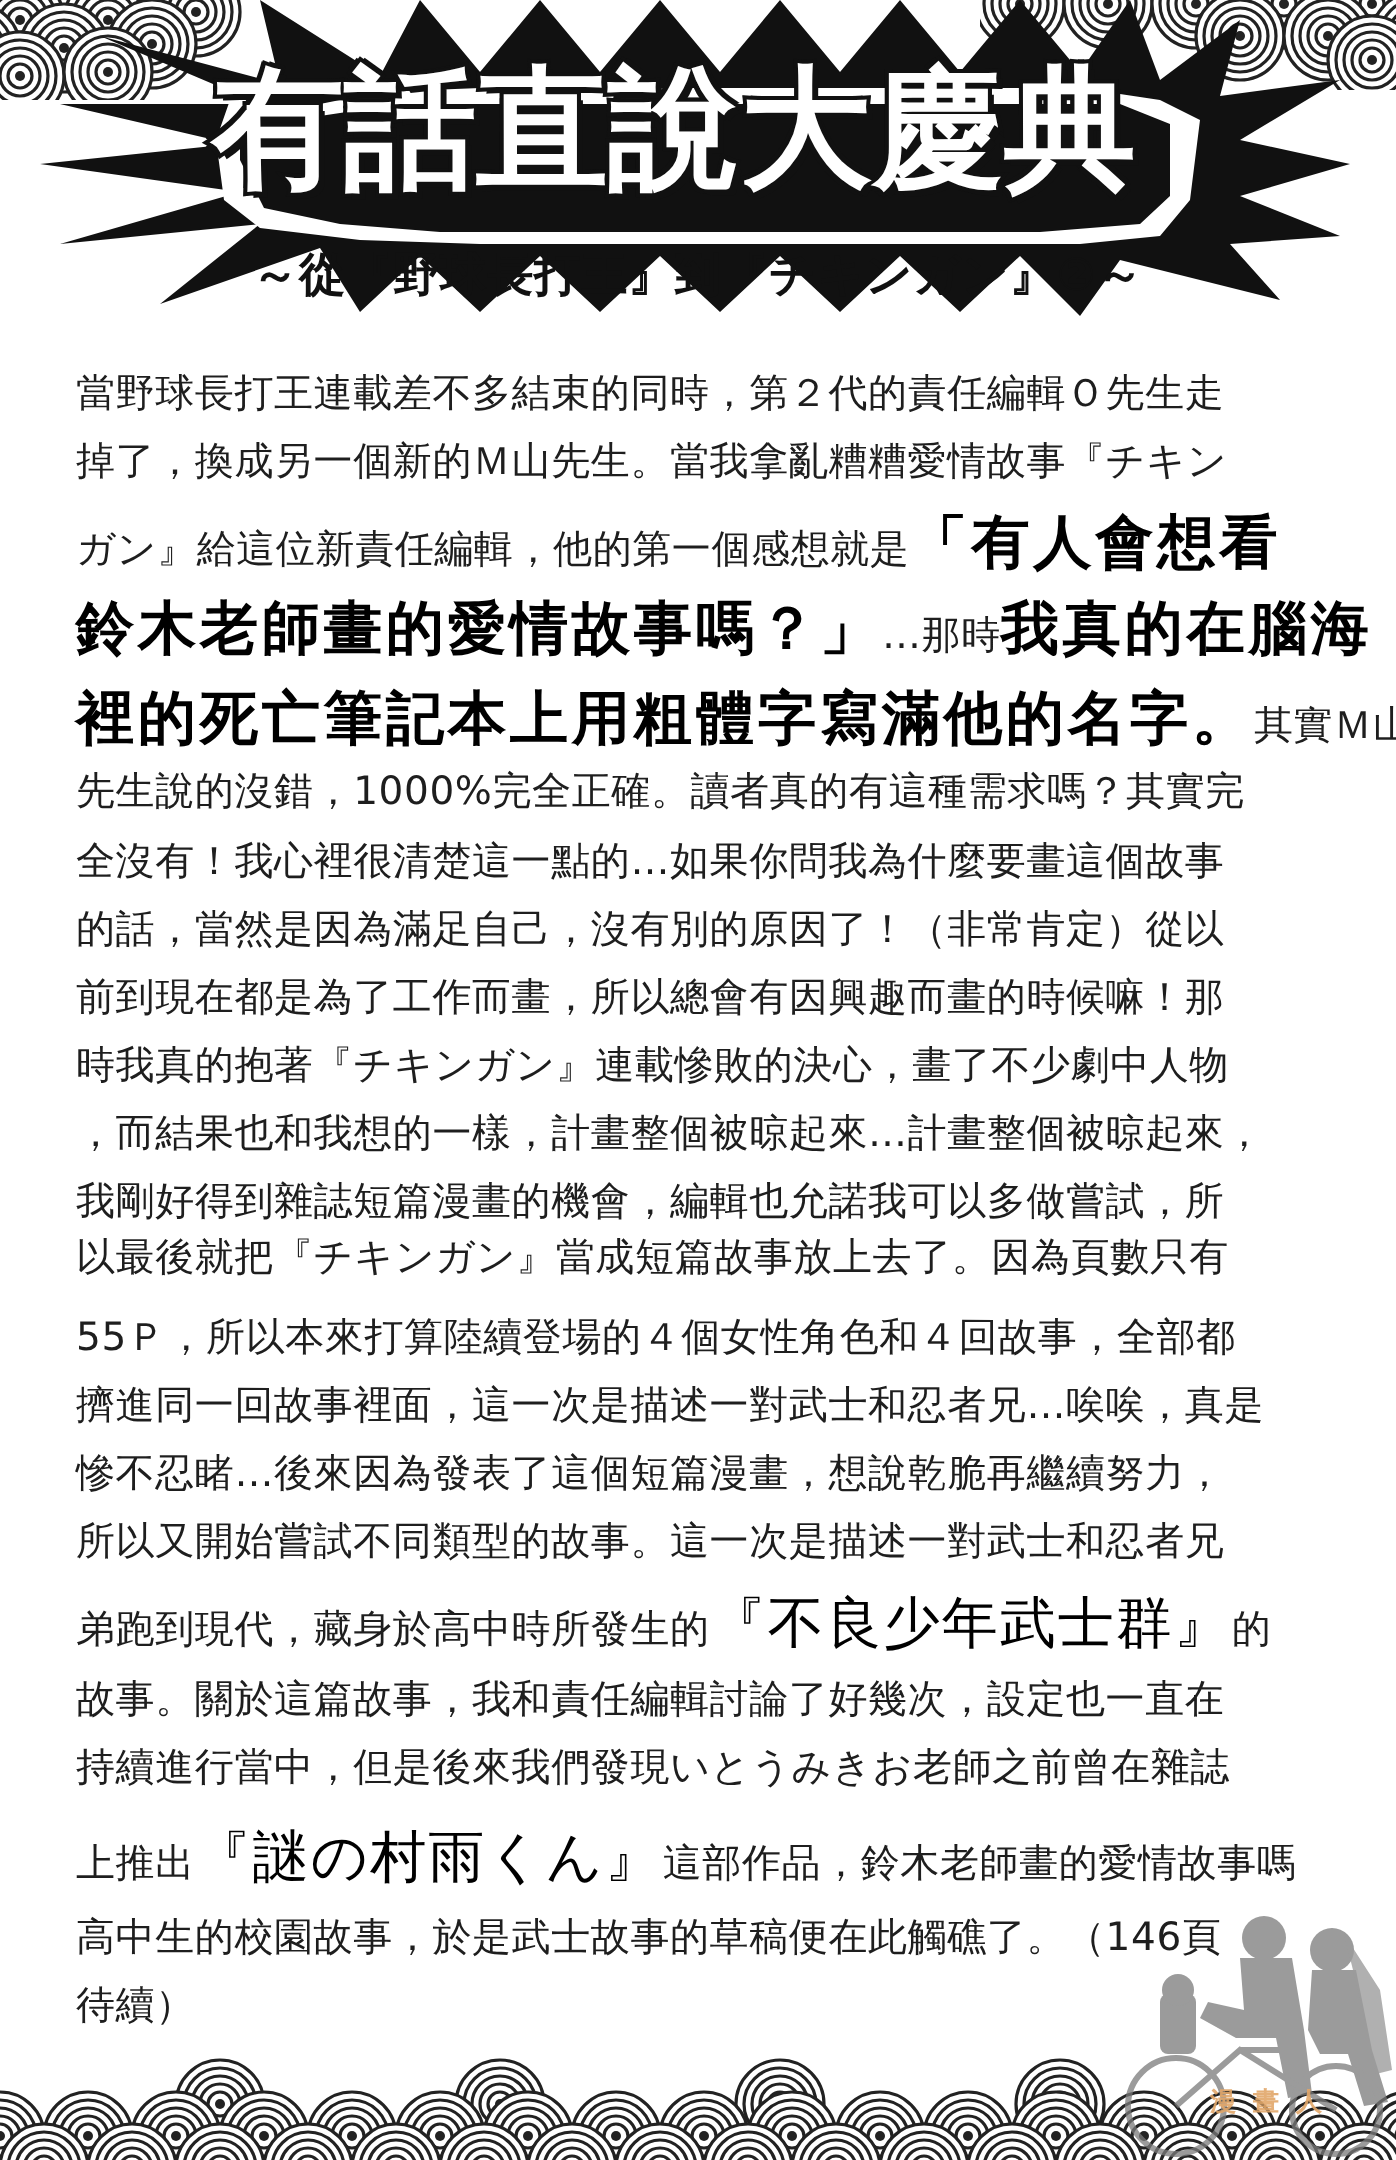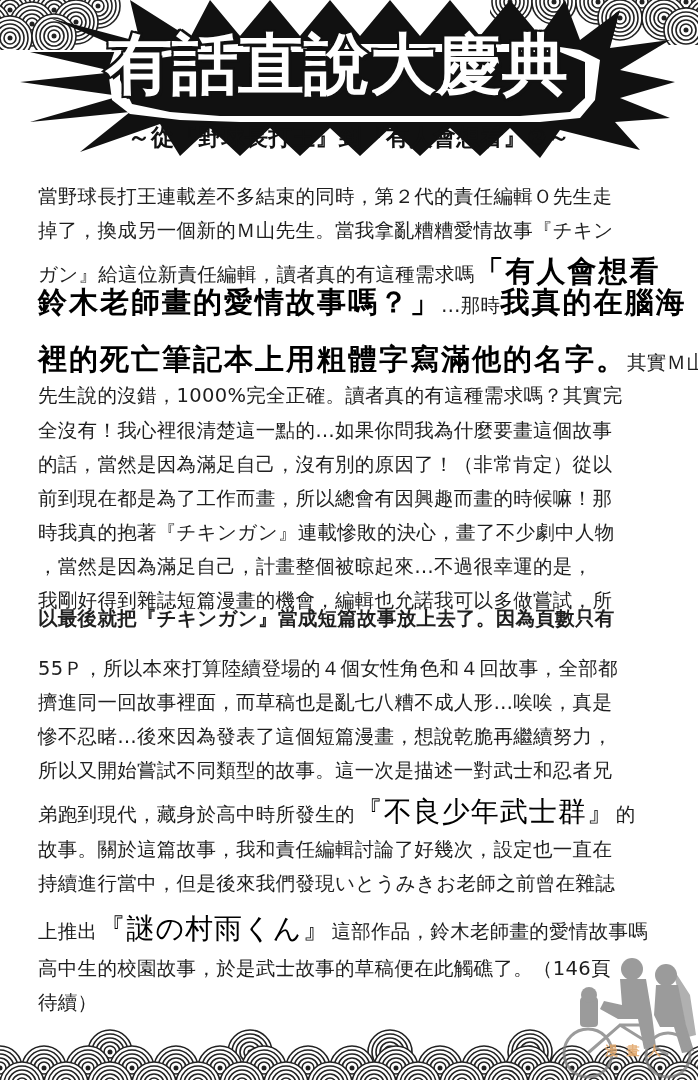--- a/index.html
+++ b/index.html
@@ -169,38 +169,38 @@
       650,40 600,70 655,82 600,98 650,118 595,122 620,150
       540,130 520,158 490,128 460,156 430,128 400,156 370,128 340,156 310,128 280,156 250,128 220,156 190,128 160,156 140,124 60,152
       110,112 10,122 100,96 0,82 96,72 10,52 110,52"></polygon>
     <polygon fill="#fff" points="
       95,50 140,52 170,46 220,44 280,44 340,44 400,44 460,44 520,44 560,50 580,60 575,100 560,118 520,122 460,122 400,122 340,122 280,122 220,122 160,120 110,114 92,100 88,70"></polygon>
     <polygon fill="#111" points="
       100,56 140,58 180,52 240,52 300,52 360,52 420,52 480,52 540,52 565,62 565,98 550,112 500,116 440,116 380,116 320,116 260,116 200,116 150,112 112,104 100,80"></polygon>
   </svg>
   <div class="title-text">有話直說大慶典</div>
 
-  <div class="subtitle">～從『野球長打王』到『有人會想看』②～</div>
+  <div class="subtitle">～從『野球長打王』到『チキンガン』②～</div>
 
   <div class="body-text" id="article-body">
       <div class="line" style="top: 0px;"><span>當野球長打王連載差不多結束的同時，第２代的責任編輯Ｏ先生走</span></div>
       <div class="line" style="top: 34px;"><span>掉了，換成另一個新的Ｍ山先生。當我拿亂糟糟愛情故事『チキン</span></div>
-      <div class="line" style="top: 69px;"><span>ガン』給這位新責任編輯，讀者真的有這種需求嗎</span><span class="emph-round">「有人會想看</span></div>
-      <div class="line" style="top: 100px;"><span class="emph-round">鈴木老師畫的愛情故事嗎？」</span><span>…那時</span><span class="emph-round">我真的在腦海</span></div>
+      <div class="line" style="top: 69px;"><span>ガン』給這位新責任編輯，他的第一個感想就是</span><span class="emph-round">「有人會想看</span></div>
+      <div class="line" style="top: 112px;"><span class="emph-round">鈴木老師畫的愛情故事嗎？」</span><span>…那時</span><span class="emph-round">我真的在腦海</span></div>
       <div class="line" style="top: 157px;"><span class="emph-round">裡的死亡筆記本上用粗體字寫滿他的名字。</span><span>其實Ｍ山</span></div>
       <div class="line" style="top: 199px;"><span>先生說的沒錯，1000%完全正確。讀者真的有這種需求嗎？其實完</span></div>
       <div class="line" style="top: 234px;"><span>全沒有！我心裡很清楚這一點的…如果你問我為什麼要畫這個故事</span></div>
       <div class="line" style="top: 268px;"><span>的話，當然是因為滿足自己，沒有別的原因了！（非常肯定）從以</span></div>
       <div class="line" style="top: 302px;"><span>前到現在都是為了工作而畫，所以總會有因興趣而畫的時候嘛！那</span></div>
       <div class="line" style="top: 336px;"><span>時我真的抱著『チキンガン』連載慘敗的決心，畫了不少劇中人物</span></div>
-      <div class="line" style="top: 370px;"><span>，當然是因為滿足自己，計畫整個被晾起來…不過很幸運的是，</span></div>
+      <div class="line" style="top: 370px;"><span>，而結果也和我想的一樣，計畫整個被晾起來…計畫整個被晾起來，</span></div>
       <div class="line" style="top: 404px;"><span>我剛好得到雜誌短篇漫畫的機會，編輯也允諾我可以多做嘗試，所</span></div>
-      <div class="line" style="top: 422px; font-weight: bold;"><span>以最後就把『チキンガン』當成短篇故事放上去了。因為頁數只有</span></div>
+      <div class="line" style="top: 432px;"><span>以最後就把『チキンガン』當成短篇故事放上去了。因為頁數只有</span></div>
       <div class="line" style="top: 472px;"><span>55Ｐ，所以本來打算陸續登場的４個女性角色和４回故事，全部都</span></div>
-      <div class="line" style="top: 506px;"><span>擠進同一回故事裡面，而草稿也是亂七八糟不成人形…唉唉，真是</span></div>
+      <div class="line" style="top: 506px;"><span>擠進同一回故事裡面，這一次是描述一對武士和忍者兄…唉唉，真是</span></div>
       <div class="line" style="top: 540px;"><span>慘不忍睹…後來因為發表了這個短篇漫畫，想說乾脆再繼續努力，</span></div>
       <div class="line" style="top: 574px; font-family: Liberation Mono, monospace;"><span>所以又開始嘗試不同類型的故事。這一次是描述一對武士和忍者兄</span></div>
       <div class="line" style="top: 610px;"><span>弟跑到現代，藏身於高中時所發生的</span><span class="emph-serif">『不良少年武士群』</span><span>的</span></div>
       <div class="line" style="top: 653px;"><span>故事。關於這篇故事，我和責任編輯討論了好幾次，設定也一直在</span></div>
       <div class="line" style="top: 687px; font-family: Liberation Serif, serif;"><span>持續進行當中，但是後來我們發現いとうみきお老師之前曾在雜誌</span></div>
       <div class="line" style="top: 727px;"><span>上推出</span><span class="emph-serif">『謎の村雨くん』</span><span>這部作品，鈴木老師畫的愛情故事嗎</span></div>
       <div class="line" style="top: 772px;"><span>高中生的校園故事，於是武士故事的草稿便在此觸礁了。（146頁</span></div>
       <div class="line" style="top: 806px;"><span>待續）</span></div>
     </div>
 

